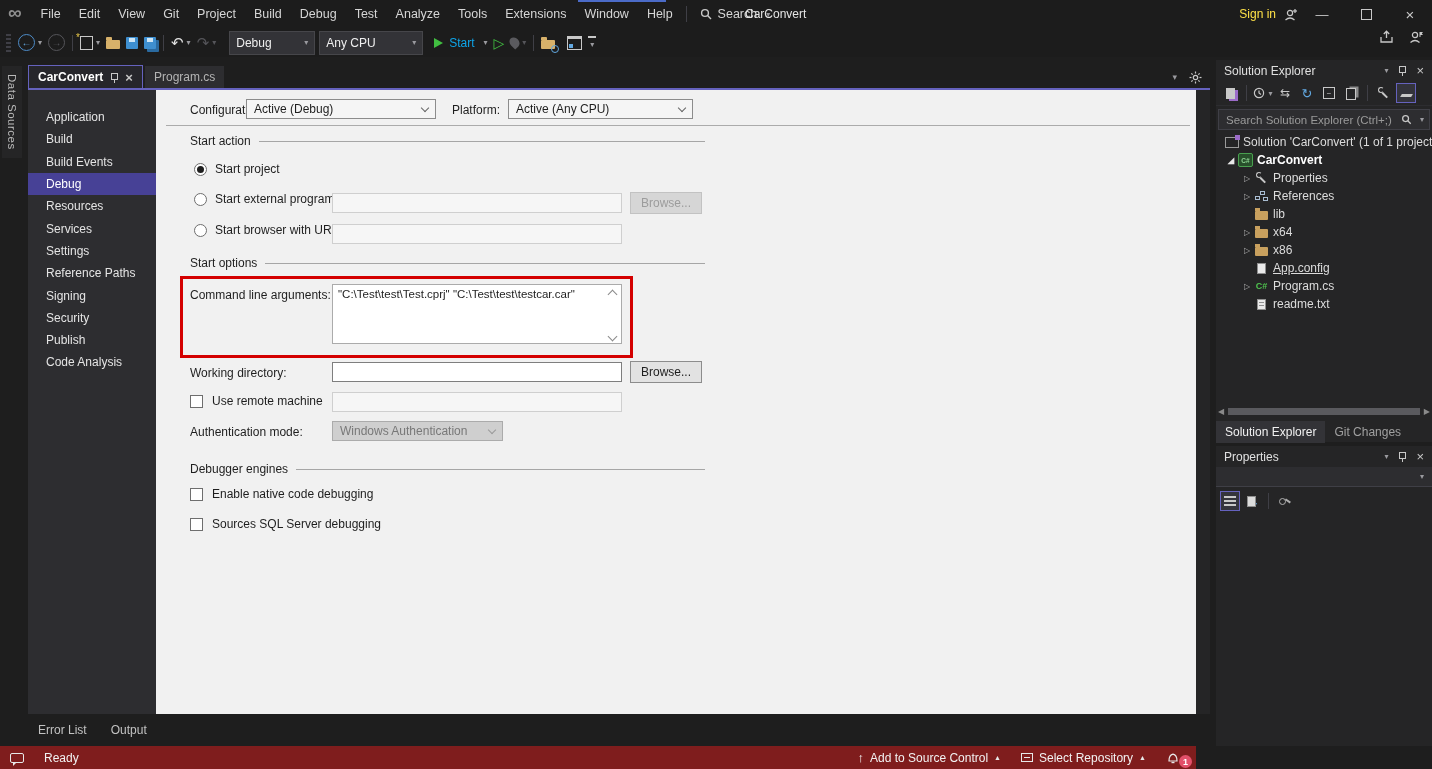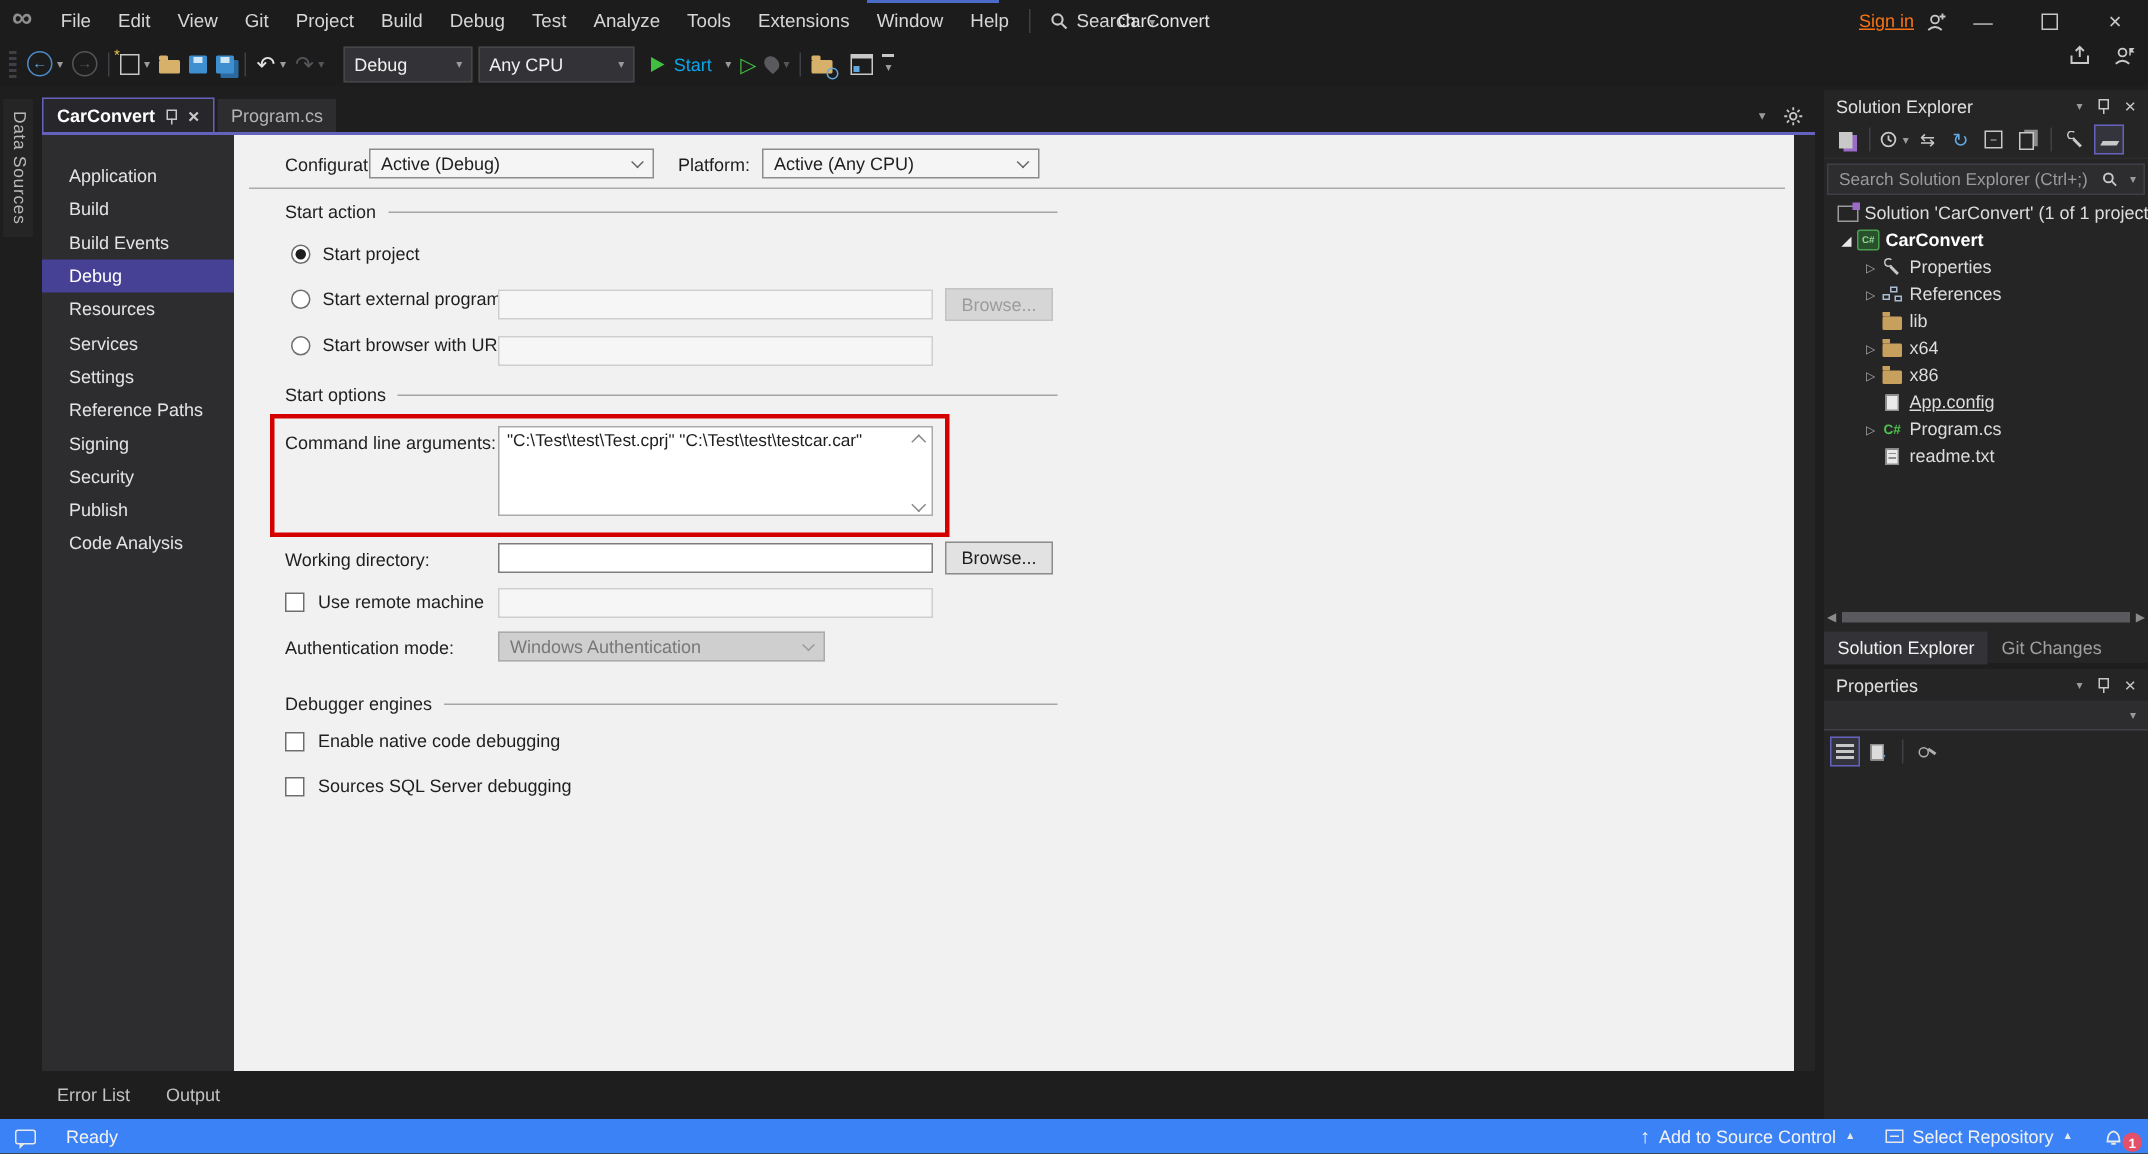--- a/index.html
+++ b/index.html
@@ -106,21 +106,21 @@
   .se-scroll{height:13px;display:flex;align-items:center;background:#252526;}
   .se-thumb{height:7px;background:#5A5A5E;flex:1;margin:0 4px;}
   .panel-tab{height:22px;display:flex;align-items:center;padding:0 9px;font-size:12px;color:#A0A0A0;}
   .panel-tab.active{background:#333337;color:#F1F1F1;}
   .props-combo{height:19px;background:#2D2D30;border-bottom:1px solid #3F3F46;display:flex;align-items:center;justify-content:flex-end;padding:0 8px;}
   .cat-ico{width:12px;height:11px;background:
      repeating-linear-gradient(#C8C8C8 0 2px,transparent 2px 4px);}
   .bottom-tab{height:20px;display:flex;align-items:center;padding:0 10px;color:#C2C2C2;font-size:12px;}
 
   
-  #statusbar{left:0;top:746px;width:1432px;height:23px;background:#3b82f6;display:flex;align-items:center;color:#F2F2F2;}
+  #statusbar{left:0;top:746px;width:1196px;height:23px;background:#7f1d1d;display:flex;align-items:center;color:#F2F2F2;}
   .sb-item{display:flex;align-items:center;gap:6px;padding:0 10px;font-size:12px;height:23px;}
   .sb-caret{font-size:7px;color:#E8E8E8;}
   .badge{min-width:13px;height:13px;border-radius:50%;background:#E25069;color:#fff;font-size:9px;
          display:flex;align-items:center;justify-content:center;font-weight:bold;}
   .bubble{width:14px;height:10px;border:1.4px solid #E8E8E8;border-radius:2px;position:relative;box-sizing:border-box;}
   .bubble::after{content:"";position:absolute;left:2px;bottom:-4px;border-left:4px solid #E8E8E8;border-bottom:4px solid transparent;}
 </style>
 </head>
 <body>
 
@@ -146,21 +146,21 @@
       <svg width="12" height="12" viewBox="0 0 12 12">
         <circle cx="5" cy="5" r="3.4" fill="none" stroke="#C8C8C8" stroke-width="1.4"></circle>
         <line x1="7.6" y1="7.6" x2="11" y2="11" stroke="#C8C8C8" stroke-width="1.4"></line>
       </svg>
       <span>Search</span>
       <span class="caret">▾</span>
     </div>
     <div class="abs" style="left:745px;top:0;height:28px;display:flex;align-items:center;color:#E4E4E4;">CarConvert</div>
     <div class="abs" style="left:578px;top:0;width:88px;height:2px;background:#4B6BC8;"></div>
     <div class="abs row" style="right:134px;top:0;height:28px;gap:7px;">
-      <span style="color:#f97316;font-size:12px;text-decoration:underline;">Sign in</span>
+      <span style="color:#fde047;font-size:12px;">Sign in</span>
       <svg width="15" height="13" viewBox="0 0 15 13">
         <circle cx="7" cy="5" r="2.6" fill="none" stroke="#C8C8C8" stroke-width="1.2"></circle>
         <path d="M2.5 12 Q7 8 11.5 12" fill="none" stroke="#C8C8C8" stroke-width="1.2"></path>
         <line x1="12" y1="1" x2="12" y2="5" stroke="#C8C8C8" stroke-width="1.2"></line>
         <line x1="10" y1="3" x2="14" y2="3" stroke="#C8C8C8" stroke-width="1.2"></line>
       </svg>
     </div>
     <div class="abs row" style="right:0;top:0;">
       <div class="win-btn">—</div>
       <div class="win-btn">
@@ -348,21 +348,21 @@
     <input class="abs lt-input" style="left: 176px; top: 272px; width: 290px;" value="">
     <div class="abs btn" style="left:474px;top:271px;width:72px;">Browse...</div>
 
     <div class="abs row" style="left:34px;top:304px;gap:9px;">
       <span class="cb"></span>
       <span class="lt-label">Use remote machine</span>
     </div>
     <input class="abs lt-input disabled" style="left: 176px; top: 302px; width: 290px;" value="">
 
     <span class="abs lt-label" style="left:34px;top:335px;">Authentication mode:</span>
-    <div class="abs lt-combo disabled" style="left:176px;top:331px;width:218px;">
+    <div class="abs lt-combo disabled" style="left:176px;top:331px;width:171px;">
       <span>Windows Authentication</span>
       <span class="chev-dn" style="border-color:#9A9A9A;"></span>
     </div>
 
     <div class="abs group-hd" style="left:34px;top:372px;width:515px;">
       <span class="lt-label">Debugger engines</span>
       <span class="gline"></span>
     </div>
     <div class="abs row" style="left:34px;top:397px;gap:9px;">
       <span class="cb"></span>

